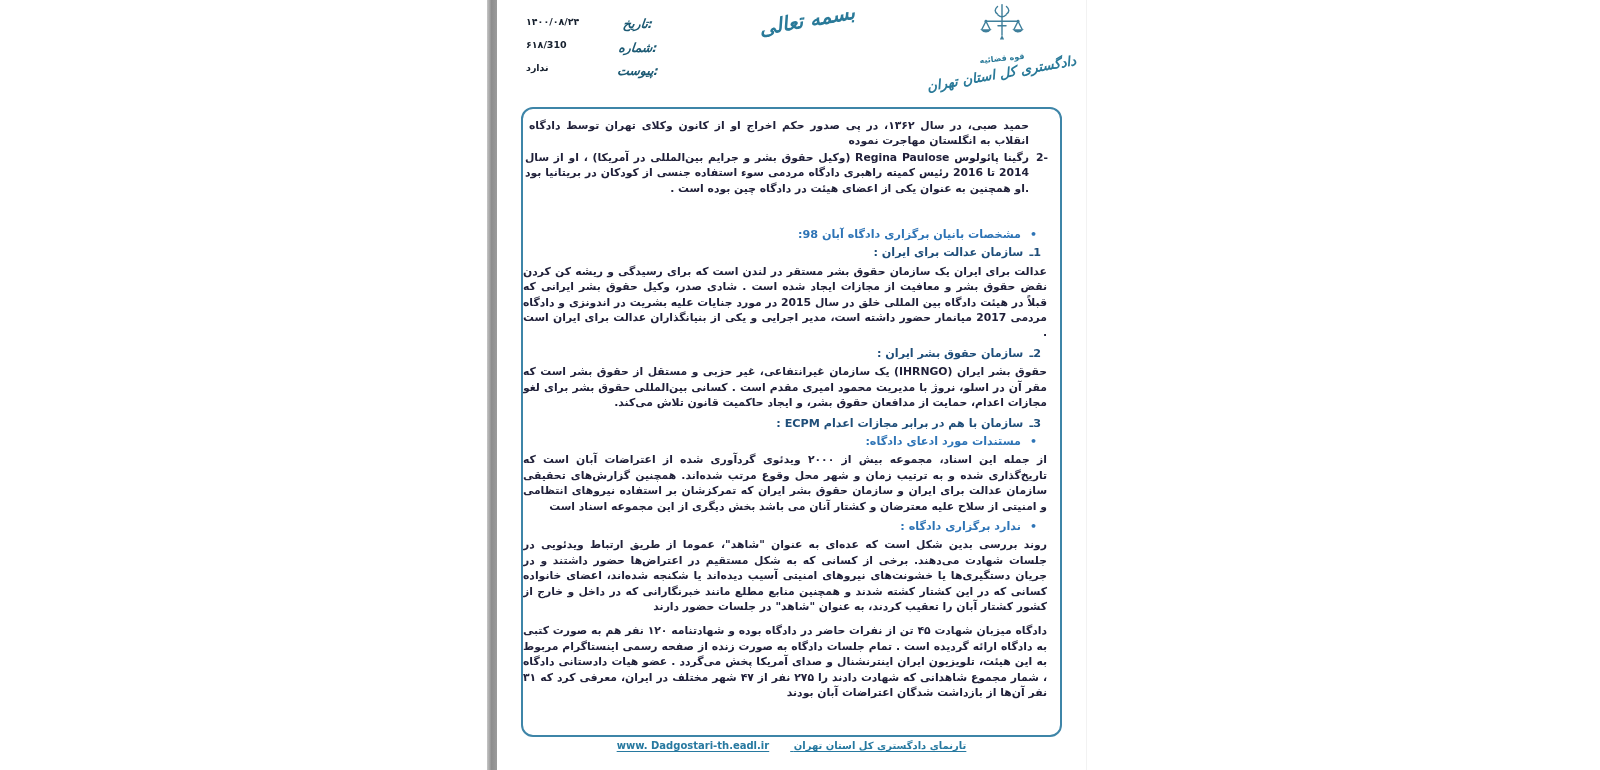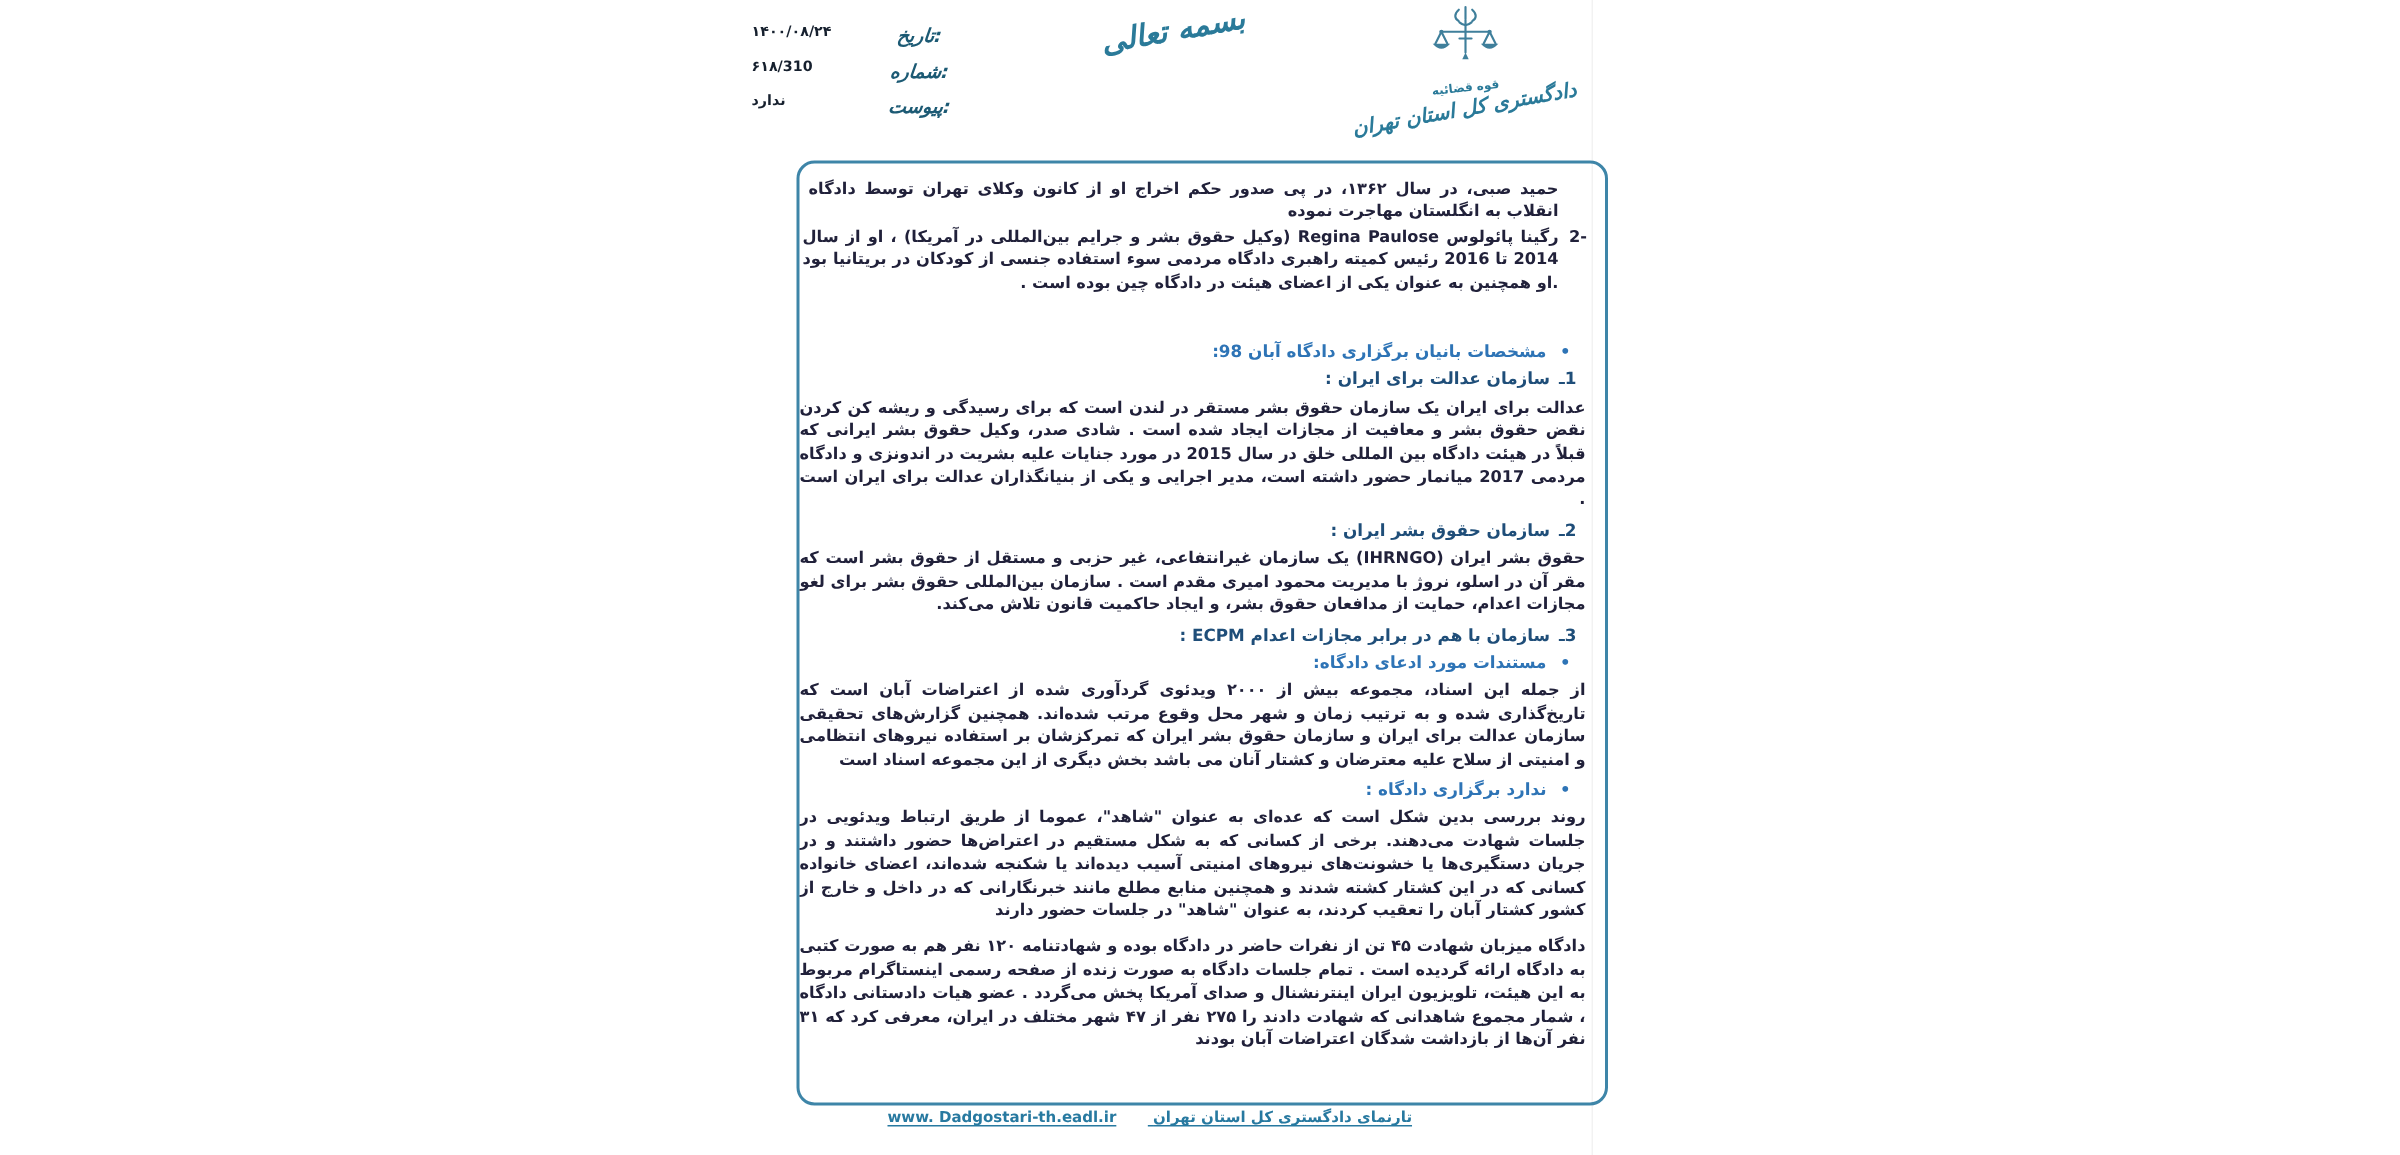--- a/index.html
+++ b/index.html
@@ -1,40 +1,40 @@
 <!DOCTYPE html>
 <html lang="fa"><head>
 <meta charset="utf-8">
 <style>
   html,body{margin:0;padding:0;background:#ffffff;}
   .canvas{position:relative;width:1600px;height:770px;background:#ffffff;overflow:hidden;
           font-family:"DejaVu Sans",sans-serif;}
   .edge-bar{position:absolute;left:487px;top:0;width:10px;height:770px;
             background:linear-gradient(90deg,#c6c6c6,#8d8d8d 45%,#9b9b9b);}
-  .page{position:absolute;left:472px;top:0;width:589px;height:770px;background:#ffffff;
+  .page{position:absolute;left:497px;top:0;width:589px;height:770px;background:#ffffff;
         border-right:1px solid rgba(0,0,0,0.05);}
 
   
   .dates{position:absolute;left:29px;top:10px;direction:rtl;text-align:left;
          font-size:9.5px;font-weight:bold;color:#16202e;line-height:23px;}
   .labels{position:absolute;left:112px;top:12px;width:58px;text-align:center;}
   .labels div{font-style:italic;font-weight:bold;color:#1c5a74;font-size:12.5px;
               line-height:23.5px;transform:skewX(-6deg);}
   .besm{position:absolute;left:252px;top:8px;width:116px;text-align:center;
         font-style:italic;font-weight:bold;font-size:20px;color:#2a7a99;
         transform:rotate(-10deg);direction:rtl;}
   .logo-wrap{position:absolute;left:430px;top:2px;width:150px;text-align:center;}
   .org1{font-size:8px;color:#2a7a99;font-weight:bold;direction:rtl;
         transform:rotate(-6deg);margin-top:-2px;}
   .org2{font-size:13.5px;color:#2a7a99;font-weight:bold;font-style:italic;direction:rtl;
         transform:rotate(-10deg);margin-top:2px;white-space:nowrap;}
 
   
   .box{position:absolute;left:24px;top:107px;width:541px;height:630px;box-sizing:border-box;
-       border:2px solid #3e85a8;border-radius:12px;padding:9px 13px 4px 0;overflow:hidden;margin-left:35px;}
+       border:2px solid #3e85a8;border-radius:12px;padding:9px 13px 4px 0;overflow:hidden;}
   .doc{direction:rtl;text-align:justify;font-size:10.8px;line-height:15.4px;
        font-weight:bold;color:#21213a;}
   .p{margin:0 0 5px 0;}
   .mt{margin-top:9px;}
   .p1{padding:0 18px 0 6px;margin-bottom:1px;}
   .li{position:relative;padding-right:18px;padding-left:2px;}
   .li .marker{position:absolute;right:-1px;top:0;direction:ltr;}
   .gap{height:23px;}
   .hb{display:flex;direction:rtl;gap:9px;align-items:baseline;color:#2e74b6;
       font-size:11.2px;font-weight:bold;padding-right:10px;margin:3px 0;}
@@ -121,21 +121,21 @@
         </div>
         <div class="p">
           <span class="u">عدالت برای ایران یک سازمان حقوق بشر مستقر در لندن</span><span> است که برای رسیدگی و ریشه کن کردن نقض حقوق بشر و معافیت از مجازات ایجاد شده است . </span><span class="u">شادی صدر</span><span>، وکیل حقوق بشر ایرانی که قبلاً در هیئت دادگاه بین المللی خلق در سال 2015 در مورد جنایات علیه بشریت در اندونزی و دادگاه مردمی 2017 میانمار حضور داشته است، مدیر اجرایی و یکی از بنیانگذاران عدالت برای ایران است .</span>
         </div>
 
         <div class="hn">
           <span>2ـ</span>
           <span>سازمان حقوق بشر ایران :</span>
         </div>
         <div class="p">
-          <span>حقوق بشر ایران (IHRNGO) یک سازمان غیرانتفاعی، غیر حزبی و مستقل از حقوق بشر است که </span><span class="u">مقر آن در اسلو، نروژ با مدیریت محمود امیری مقدم است</span><span> . سازمان بین‌المللی حقوق بشر برای لغو مجازات اعدام، حمایت از مدافعان حقوق بشر، و ایجاد حاکمیت قانون تلاش می‌کند.</span>
+          <span>حقوق بشر ایران (IHRNGO) یک سازمان غیرانتفاعی، غیر حزبی و مستقل از حقوق بشر است که </span><span class="u">مقر آن در اسلو، نروژ با مدیریت محمود امیری مقدم است</span><span> . کسانی بین‌المللی حقوق بشر برای لغو مجازات اعدام، حمایت از مدافعان حقوق بشر، و ایجاد حاکمیت قانون تلاش می‌کند.</span>
         </div>
 
         <div class="hn">
           <span>3ـ</span>
           <span>سازمان با هم در برابر مجازات اعدام ECPM :</span>
         </div>
 
         <div class="hb">
           <span class="dot">•</span>
           <span>مستندات مورد ادعای دادگاه:</span>

